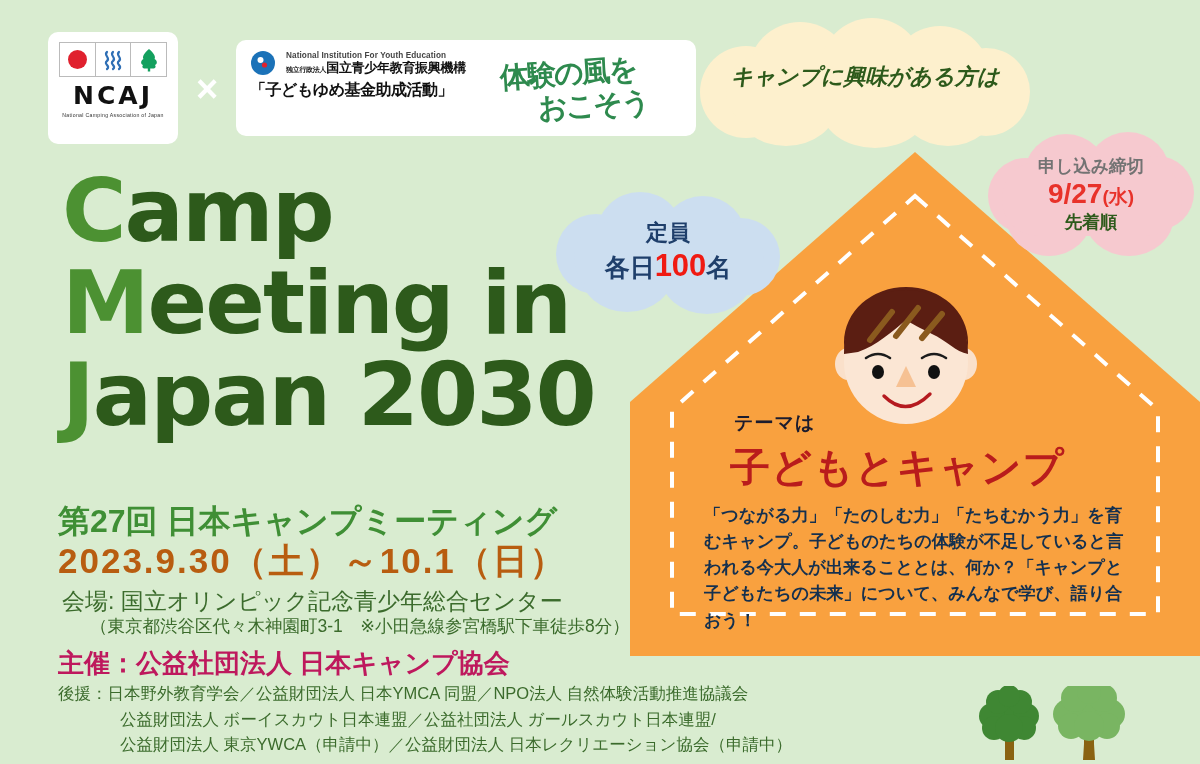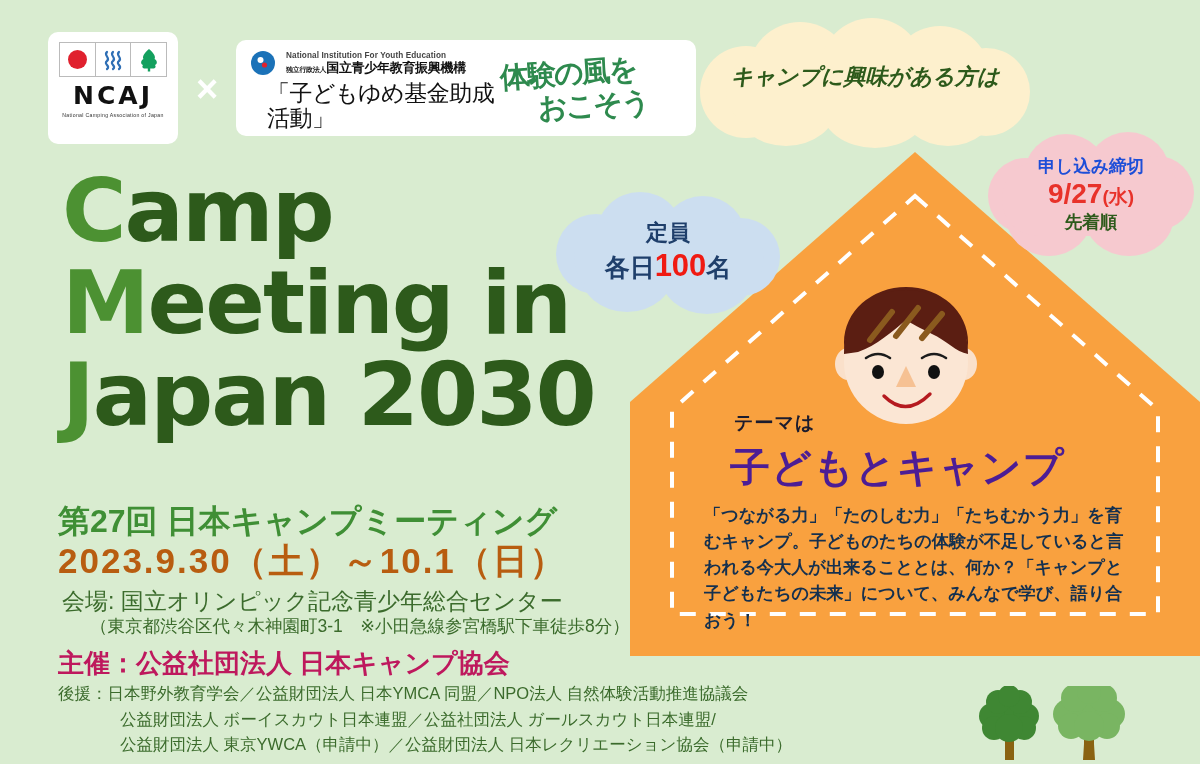--- a/index.html
+++ b/index.html
@@ -37,21 +37,21 @@
   }
 
   #niye-card{left:196px;top:10px;width:460px;height:96px;}
   #niye-card:before,#niye-card:after{content:"";position:absolute;}
   .niye-inner{position:absolute;left:14px;top:10px;width:250px;}
   .niye-top{display:flex;align-items:center;gap:10px;}
   .niye-logo{width:26px;height:26px;flex:0 0 26px;}
   .niye-en{font-size:8.2px;font-weight:bold;color:#444;letter-spacing:.1px;line-height:1.15;}
   .niye-jp1{font-size:13px;font-weight:bold;color:#111;letter-spacing:-0.3px;line-height:1.1;margin-top:1px;}
   .niye-jp1 .tiny{font-size:7px;}
-  .niye-jp2{font-size:23px;font-weight:normal;color:#111;letter-spacing:-0.5px;margin-top:5px;line-height:1.1;margin-left:17px;}
+  .niye-jp2{font-size:16px;font-weight:bold;color:#111;letter-spacing:-0.5px;margin-top:5px;line-height:1.1;}
   .kaze{position:absolute;left:250px;top:6px;width:200px;height:84px;}
   .kaze-l1{
     position:absolute;left:14px;top:8px;font-size:29px;font-weight:bold;color:#2e8a4e;
     transform:rotate(-4deg);letter-spacing:-2px;
     -webkit-text-stroke:2.5px #ffffff;paint-order:stroke fill;
   }
   .kaze-l2{
     position:absolute;left:52px;top:40px;font-size:29px;font-weight:bold;color:#2e8a4e;
     transform:rotate(-3deg);letter-spacing:-2px;
     -webkit-text-stroke:2.5px #ffffff;paint-order:stroke fill;
@@ -88,31 +88,31 @@
   #cloud-blue{left:556px;top:192px;width:224px;height:122px;}
   #cloud-blue .bub{background:#ccdef0;}
   #cloud-pink{left:988px;top:132px;width:206px;height:124px;}
   #cloud-pink .bub{background:#f6c9cf;}
 
   .cream-l1{font-size:22px;font-weight:bold;color:#2d5a1b;}
   .cream-l2{font-size:23px;font-weight:bold;color:#e8322a;}
   .blue-l1{font-size:22px;font-weight:bold;color:#1f3f6b;}
   .blue-l2{font-size:25px;font-weight:bold;color:#1f3f6b;}
   .blue-l2 .num{color:#f01a12;font-size:31px;}
-  .pink-l1{font-size:17.5px;font-weight:bold;color:#1d4ed8;}
+  .pink-l1{font-size:17.5px;font-weight:bold;color:#737373;}
   .pink-l2{font-size:28px;font-weight:bold;color:#e8322a;}
   .pink-l2 .sm{font-size:19px;}
   .pink-l3{font-size:17.5px;font-weight:bold;color:#2d5a1b;}
 
   
   #house{position:absolute;left:630px;top:152px;width:570px;height:504px;}
   #house svg{position:absolute;left:0;top:0;}
   .house-txt{position:absolute;z-index:4;}
   #theme-label{left:104px;top:258px;font-size:19px;color:#1c1c2e;font-weight:bold;letter-spacing:1px;}
-  #theme-main{left:100px;top:288px;font-size:40px;color:#4c1d95;font-weight:bold;letter-spacing:1px;}
+  #theme-main{left:100px;top:288px;font-size:40px;color:#b91c1c;font-weight:bold;letter-spacing:1px;}
   #desc{left:74px;top:350px;width:420px;font-size:17.2px;color:#14304f;font-weight:bold;line-height:1.52;}
 
   
   #face{position:absolute;left:806px;top:272px;width:200px;height:170px;z-index:5;}
 
   
   #trees{position:absolute;left:960px;top:686px;width:240px;height:78px;}
 </style>
 </head>
 <body>

